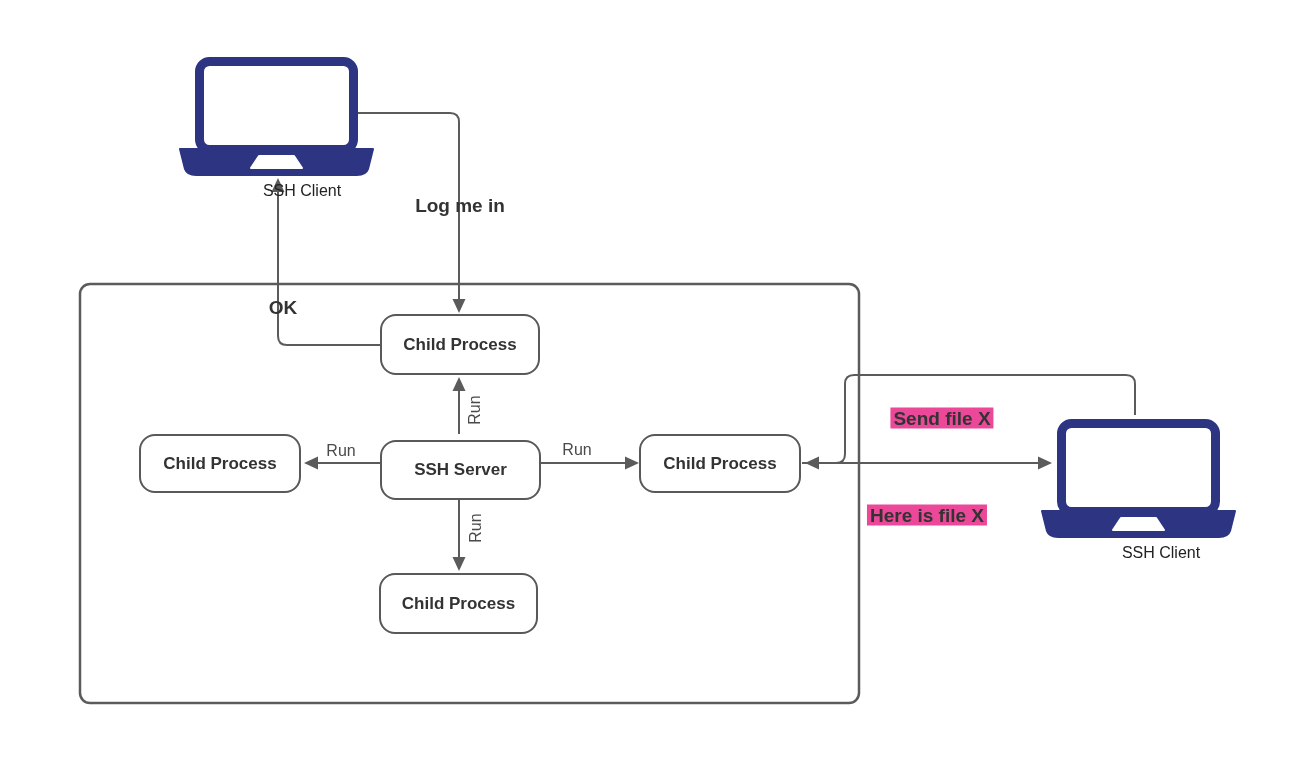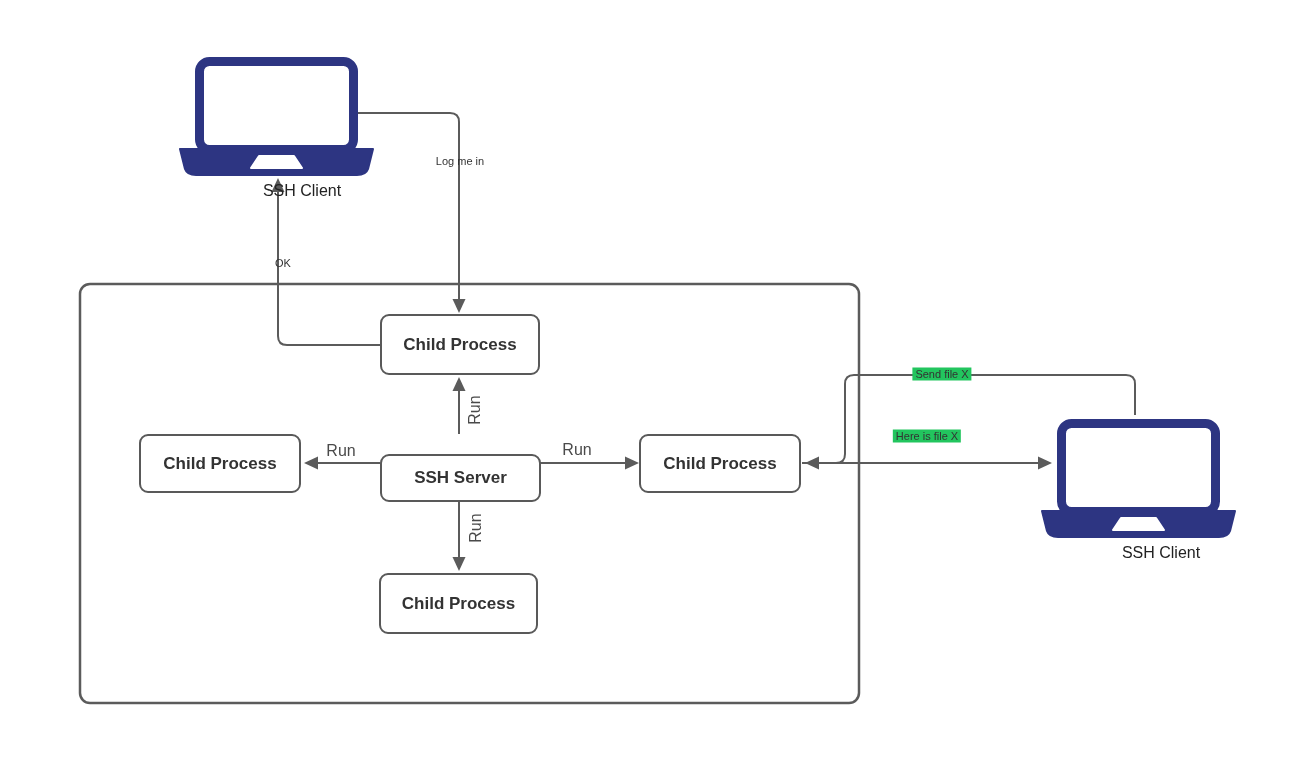--- a/index.html
+++ b/index.html
@@ -17,26 +17,26 @@
   svg.wires{position:absolute;left:0;top:0;width:1312px;height:759px;}
 
   .edge{stroke:var(--stroke);stroke-width:2;fill:none;}
   .arrowhead{fill:var(--stroke);stroke:none;}
   .big-box{fill:none;stroke:var(--stroke);stroke-width:2.5;}
   .laptop-screen{fill:#ffffff;stroke:var(--laptop);stroke-width:9;}
   .laptop-base{fill:var(--laptop);stroke:var(--laptop);stroke-width:2;stroke-linejoin:round;}
   .laptop-notch{fill:#ffffff;stroke:#ffffff;stroke-width:2;stroke-linejoin:round;}
 
   .node{position:absolute;background:#ffffff;border:2.5px solid var(--box-border);
-    border-radius:9px;display:flex;align-items:center;justify-content:center;
+    border-radius:16px;display:flex;align-items:center;justify-content:center;
     font-weight:bold;font-size:17px;color:var(--text);white-space:nowrap;}
 
   .edge-label{position:absolute;transform:translate(-50%,-50%);
-    font-weight:normal;font-size:11px;color:var(--text);white-space:nowrap;line-height:1;}
-  .edge-label.bg{background:#22c55e;padding:1px 3px;}
+    font-weight:bold;font-size:19px;color:var(--text);white-space:nowrap;line-height:1;margin-top:44px;}
+  .edge-label.bg{background:#ec4899;padding:1px 3px;}
   .run-label{position:absolute;transform:translate(-50%,-50%);
     font-size:16px;font-weight:normal;color:var(--run-text);white-space:nowrap;line-height:1;}
   .run-label.vertical{transform:translate(-50%,-50%) rotate(-90deg);}
   .client-label{position:absolute;transform:translate(-50%,-50%);
     font-size:16px;font-weight:normal;color:var(--client-text);white-space:nowrap;line-height:1;margin-left:24px;}
 </style>
 </head>
 <body>
 
 <div class="canvas">
@@ -101,21 +101,21 @@
   </svg>
 
   <div class="node" style="left:380px;top:314px;width:160px;height:61px;">
     <span>Child Process</span>
   </div>
 
   <div class="node" style="left:139px;top:434px;width:162px;height:59px;">
     <span>Child Process</span>
   </div>
 
-  <div class="node" style="left:380px;top:454px;width:161px;height:48px;">
+  <div class="node" style="left:380px;top:440px;width:161px;height:60px;">
     <span>SSH Server</span>
   </div>
 
   <div class="node" style="left:639px;top:434px;width:162px;height:59px;">
     <span>Child Process</span>
   </div>
 
   <div class="node" style="left:379px;top:573px;width:159px;height:61px;">
     <span>Child Process</span>
   </div>
@@ -127,19 +127,19 @@
   <div class="run-label vertical" style="left:475px;top:410px;">Run</div>
 
   <div class="run-label" style="left:341px;top:451px;">Run</div>
 
   <div class="run-label" style="left:577px;top:450px;">Run</div>
 
   <div class="run-label vertical" style="left:476px;top:528px;">Run</div>
 
   <div class="edge-label bg" style="left:942px;top:374px;">Send file X</div>
 
-  <div class="edge-label bg" style="left:927px;top:436px;">Here is file X</div>
+  <div class="edge-label bg" style="left:927px;top:471px;">Here is file X</div>
 
   <div class="client-label" style="left:278px;top:191px;">SSH Client</div>
 
   <div class="client-label" style="left:1137px;top:553px;">SSH Client</div>
 
 </div>
 
 </body></html>

